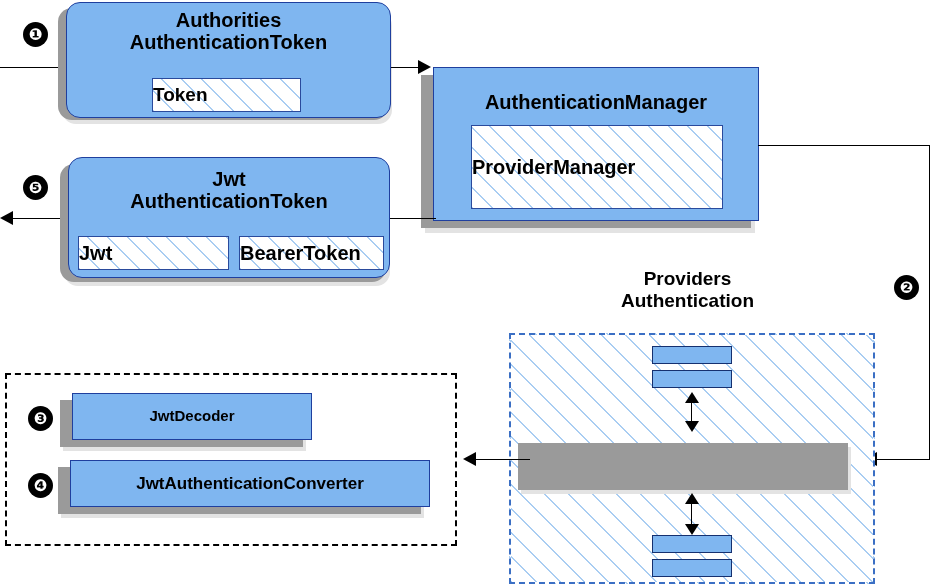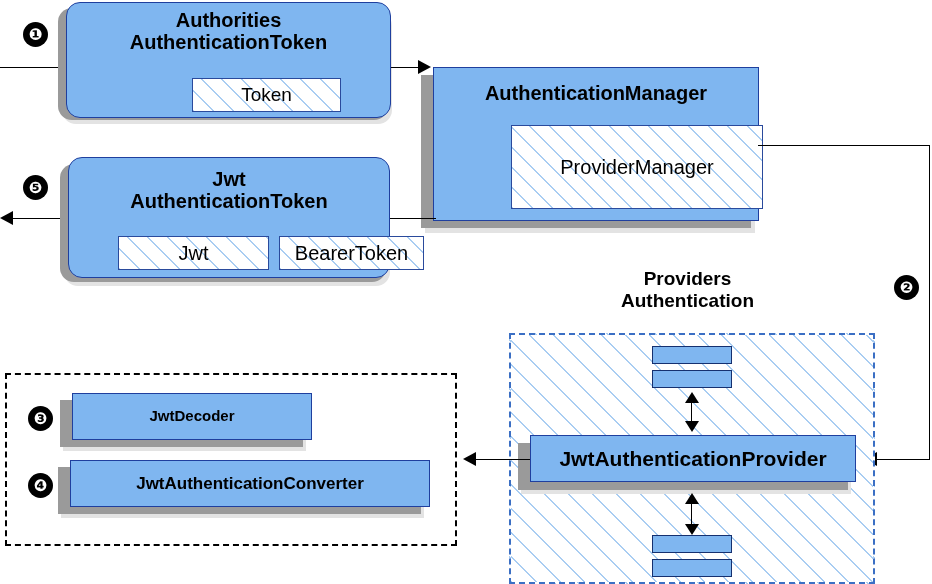--- a/index.html
+++ b/index.html
@@ -27,22 +27,22 @@
   .shadow1{position:absolute;background:#9a9a9a;}
   .shadow2{position:absolute;background:#e3e3e3;}
 
   
   .hatch{
     background-color:#ffffff;
     background-image:repeating-linear-gradient(45deg,
         #a9cdf2 0px, #a9cdf2 1.3px,
         rgba(255,255,255,0) 1.3px, rgba(255,255,255,0) 14px);
     border:1.4px solid #2a4a9c;
-    display:flex;align-items:center;justify-content:center;
-    font-weight:normal;color:#000;margin-left:40px;
+    display:flex;align-items:center;
+    font-weight:bold;color:#000;
   }
 
   
   .providers-zone{
     border:2px dashed #3b6fc4;
     background-color:#ffffff;
     background-image:repeating-linear-gradient(45deg,
         #a9cdf2 0px, #a9cdf2 1.4px,
         rgba(255,255,255,0) 1.4px, rgba(255,255,255,0) 17px);
   }
@@ -96,21 +96,21 @@
     <div class="hatch" style="position:absolute;left:85px;top:75px;width:147px;height:32px;font-size:19px;">
       <span>Token</span>
     </div>
   </div>
 
   <div class="hline" style="left:391px;top:67px;width:32px;"></div>
   <div class="arrow right" style="left:418px;top:60px;"></div>
 
   <div class="shadow2" style="left:425px;top:80px;width:330px;height:153px;"></div>
   <div class="shadow1" style="left:421px;top:75px;width:330px;height:153px;"></div>
-  <div class="abs cbox flexcol" style="left:433px;top:67px;width:326px;height:154px;padding-top:14px;">
+  <div class="abs cbox flexcol" style="left:433px;top:67px;width:326px;height:154px;padding-top:23px;">
     <div style="font-size:20px;">AuthenticationManager</div>
     <div class="hatch" style="position:absolute;left:37px;top:57px;width:250px;height:82px;font-size:20px;">
       <span>ProviderManager</span>
     </div>
   </div>
 
   <div class="abs marker" style="left:23px;top:175px;">❺</div>
 
   <div class="hline" style="left:12px;top:218px;width:58px;"></div>
   <div class="arrow left" style="left:0px;top:211px;"></div>
@@ -145,23 +145,20 @@
 
   <div class="abs bar" style="left:652px;top:346px;width:80px;height:18px;"></div>
   <div class="abs bar" style="left:652px;top:370px;width:80px;height:18px;"></div>
 
   <div class="vline" style="left:691px;top:396px;height:30px;"></div>
   <div class="arrow up" style="left:685px;top:392px;"></div>
   <div class="arrow down" style="left:685px;top:421px;"></div>
 
   <div class="shadow2" style="left:521px;top:447px;width:330px;height:47px;"></div>
   <div class="shadow1" style="left:518px;top:443px;width:330px;height:47px;"></div>
-  <div class="abs cbox" style="left:530px;top:435px;width:326px;height:47px;font-size:21px;">
-    <span>JwtAuthenticationProvider</span>
-  </div>
 
   <div class="vline" style="left:691px;top:497px;height:32px;"></div>
   <div class="arrow up" style="left:685px;top:493px;"></div>
   <div class="arrow down" style="left:685px;top:524px;"></div>
 
   <div class="abs bar" style="left:652px;top:535px;width:80px;height:18px;"></div>
   <div class="abs bar" style="left:652px;top:559px;width:80px;height:18px;"></div>
 
   <div class="hline" style="left:475px;top:459px;width:55px;"></div>
   <div class="arrow left" style="left:463px;top:452px;"></div>

